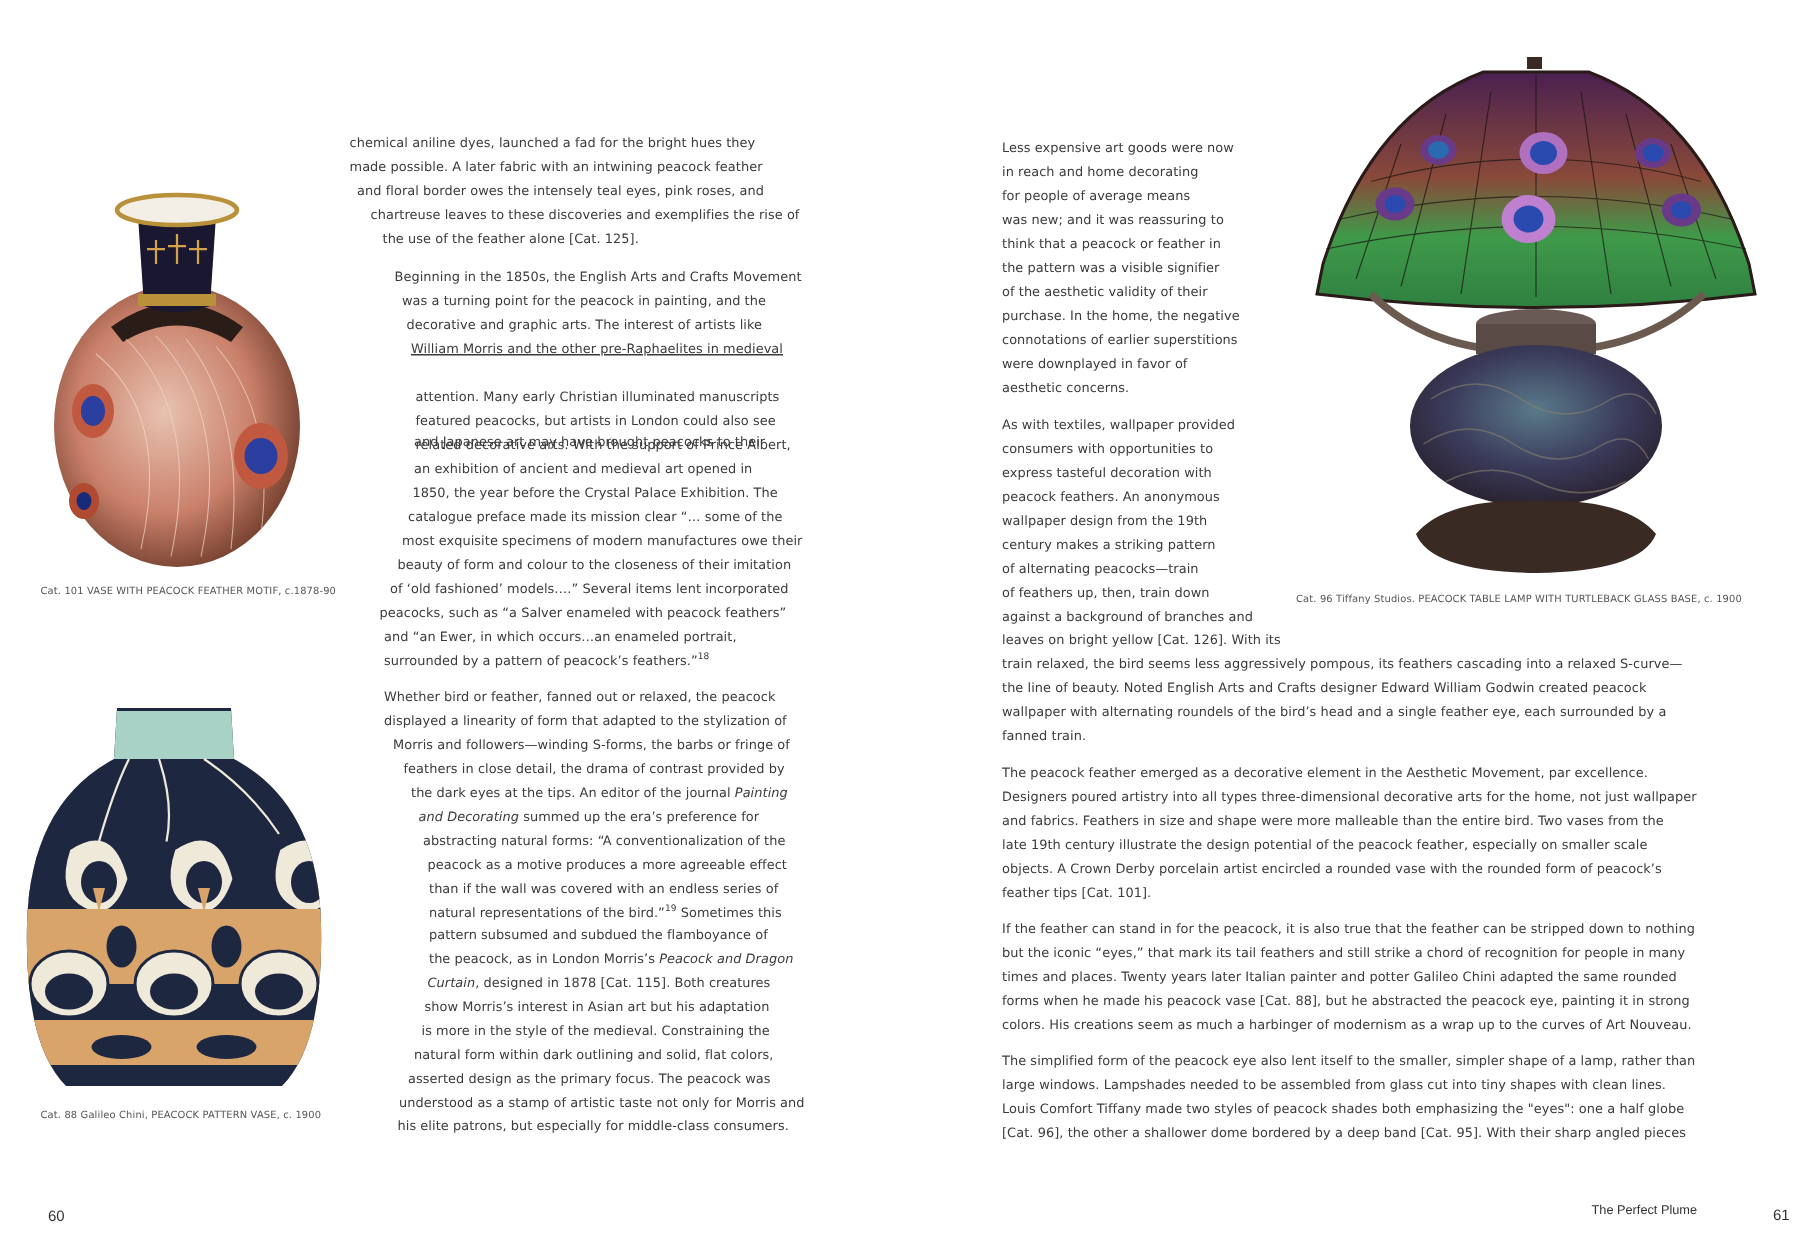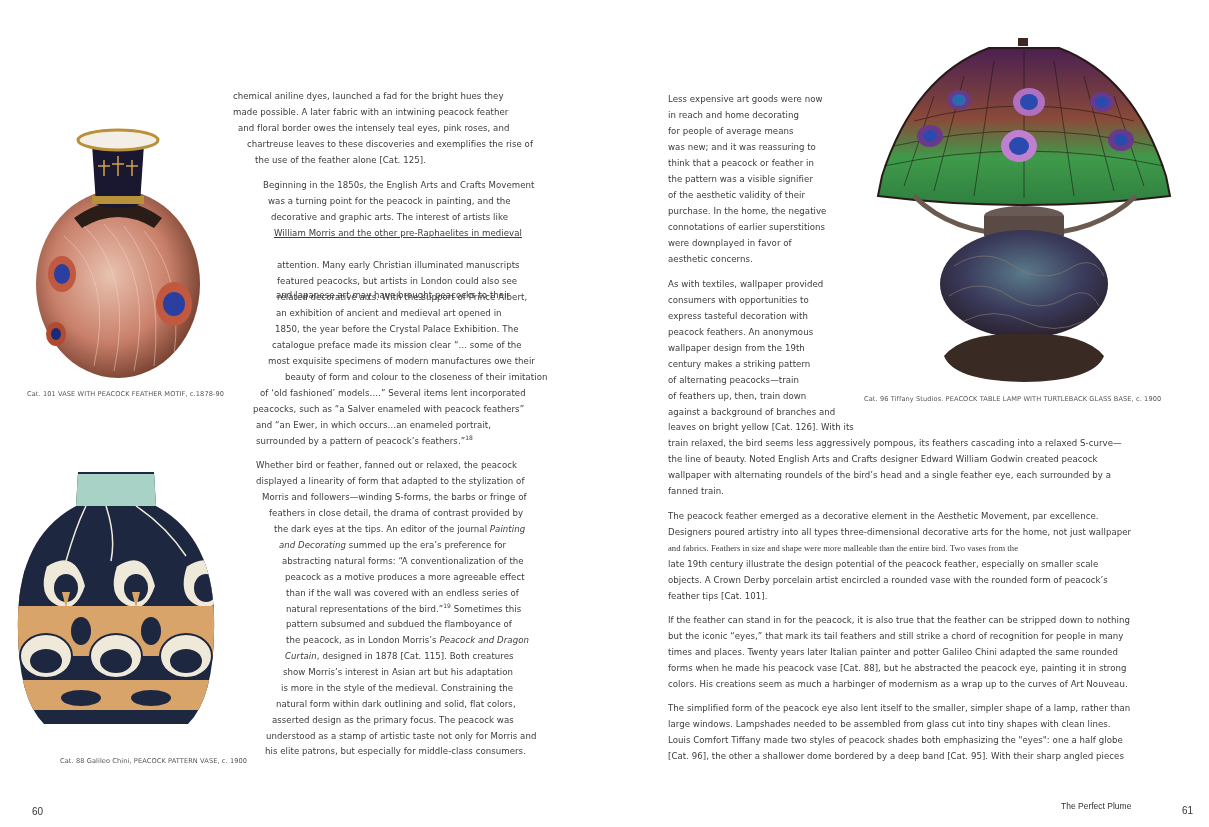--- a/index.html
+++ b/index.html
@@ -100,21 +100,21 @@
               <path d="M116 126 L120 142 L124 126Z"></path>
           </g>
           <g stroke="#efe9da" stroke-width="1.5" fill="none">
             <path d="M70 40 Q60 60 50 95"></path>
               <path d="M90 40 Q100 70 95 95"></path>
               <path d="M120 40 Q150 60 170 90"></path>
           </g>
         </g>
       </svg>
     </div>
-    <div class="caption" style="left:27px; top:757px;margin-left:33px;">Cat. 88 Galileo Chini, PEACOCK PATTERN VASE, c. 1900</div>
+    <div class="caption" style="left:27px; top:739px;">Cat. 88 Galileo Chini, PEACOCK PATTERN VASE, c. 1900</div>
 
     <div>
 
       <div class="line" style="left:233px; top:88px;">chemical aniline dyes, launched a fad for the bright hues they</div>
       <div class="line" style="left:233px; top:104px;">made possible. A later fabric with an intwining peacock feather</div>
       <div class="line" style="left:238px; top:120px;">and floral border owes the intensely teal eyes, pink roses, and</div>
       <div class="line" style="left:247px; top:136px;">chartreuse leaves to these discoveries and exemplifies the rise of</div>
       <div class="line" style="left:255px; top:152px;">the use of the feather alone [Cat. 125].</div>
 
       <div class="line" style="left:263px; top:177px;">Beginning in the 1850s, the English Arts and Crafts Movement</div>
@@ -122,21 +122,21 @@
       <div class="line" style="left:271px; top:209px;">decorative and graphic arts. The interest of artists like</div>
       <div class="line" style="left:274px; top:225px;text-decoration:underline;">William Morris and the other pre-Raphaelites in medieval</div>
       <div class="line" style="left:276px; top:241px;margin-top:46px;">and Japanese art may have brought peacocks to their</div>
       <div class="line" style="left:277px; top:257px;">attention. Many early Christian illuminated manuscripts</div>
       <div class="line" style="left:277px; top:273px;">featured peacocks, but artists in London could also see</div>
       <div class="line" style="left:277px; top:289px;">related decorative arts. With the support of Prince Albert,</div>
       <div class="line" style="left:276px; top:305px;">an exhibition of ancient and medieval art opened in</div>
       <div class="line" style="left:275px; top:321px;">1850, the year before the Crystal Palace Exhibition. The</div>
       <div class="line" style="left:272px; top:337px;">catalogue preface made its mission clear “… some of the</div>
       <div class="line" style="left:268px; top:353px;">most exquisite specimens of modern manufactures owe their</div>
-      <div class="line" style="left:265px; top:369px;margin-left:20px;">beauty of form and colour to the closeness of their imitation</div>
+      <div class="line" style="left:265px; top:369px;">beauty of form and colour to the closeness of their imitation</div>
       <div class="line" style="left:260px; top:385px;">of ‘old fashioned’ models….” Several items lent incorporated</div>
       <div class="line" style="left:253px; top:401px;">peacocks, such as “a Salver enameled with peacock feathers”</div>
       <div class="line" style="left:256px; top:417px;">and “an Ewer, in which occurs…an enameled portrait,</div>
       <div class="line" style="left:256px; top:433px;"><span>surrounded by a pattern of peacock’s feathers.”</span><sup>18</sup></div>
 
       <div class="line" style="left:256px; top:457px;">Whether bird or feather, fanned out or relaxed, the peacock</div>
       <div class="line" style="left:256px; top:473px;">displayed a linearity of form that adapted to the stylization of</div>
       <div class="line" style="left:262px; top:489px;">Morris and followers—winding S-forms, the barbs or fringe of</div>
       <div class="line" style="left:269px; top:505px;">feathers in close detail, the drama of contrast provided by</div>
       <div class="line" style="left:274px; top:521px;"><span>the dark eyes at the tips. An editor of the journal </span><i>Painting</i></div>
@@ -242,21 +242,21 @@
       <div class="line" style="left:668px; top:388px;">of feathers up, then, train down</div>
       <div class="line" style="left:668px; top:404px;">against a background of branches and</div>
       <div class="line" style="left:668px; top:419px;">leaves on bright yellow [Cat. 126]. With its</div>
       <div class="line" style="left:668px; top:435px;">train relaxed, the bird seems less aggressively pompous, its feathers cascading into a relaxed S-curve—</div>
       <div class="line" style="left:668px; top:451px;">the line of beauty. Noted English Arts and Crafts designer Edward William Godwin created peacock</div>
       <div class="line" style="left:668px; top:467px;">wallpaper with alternating roundels of the bird’s head and a single feather eye, each surrounded by a</div>
       <div class="line" style="left:668px; top:483px;">fanned train.</div>
 
       <div class="line" style="left:668px; top:508px;">The peacock feather emerged as a decorative element in the Aesthetic Movement, par excellence.</div>
       <div class="line" style="left:668px; top:524px;">Designers poured artistry into all types three-dimensional decorative arts for the home, not just wallpaper</div>
-      <div class="line" style="left:668px; top:540px;font-family:Liberation Serif, serif;">and fabrics. Feathers in size and shape were more malleable than the entire bird. Two vases from the</div>
+      <div class="line" style="left:668px; top:540px;">and fabrics. Feathers in size and shape were more malleable than the entire bird. Two vases from the</div>
       <div class="line" style="left:668px; top:556px;">late 19th century illustrate the design potential of the peacock feather, especially on smaller scale</div>
       <div class="line" style="left:668px; top:572px;">objects. A Crown Derby porcelain artist encircled a rounded vase with the rounded form of peacock’s</div>
       <div class="line" style="left:668px; top:588px;">feather tips [Cat. 101].</div>
 
       <div class="line" style="left:668px; top:612px;">If the feather can stand in for the peacock, it is also true that the feather can be stripped down to nothing</div>
       <div class="line" style="left:668px; top:628px;">but the iconic “eyes,” that mark its tail feathers and still strike a chord of recognition for people in many</div>
       <div class="line" style="left:668px; top:644px;">times and places. Twenty years later Italian painter and potter Galileo Chini adapted the same rounded</div>
       <div class="line" style="left:668px; top:660px;">forms when he made his peacock vase [Cat. 88], but he abstracted the peacock eye, painting it in strong</div>
       <div class="line" style="left:668px; top:676px;">colors. His creations seem as much a harbinger of modernism as a wrap up to the curves of Art Nouveau.</div>
 

